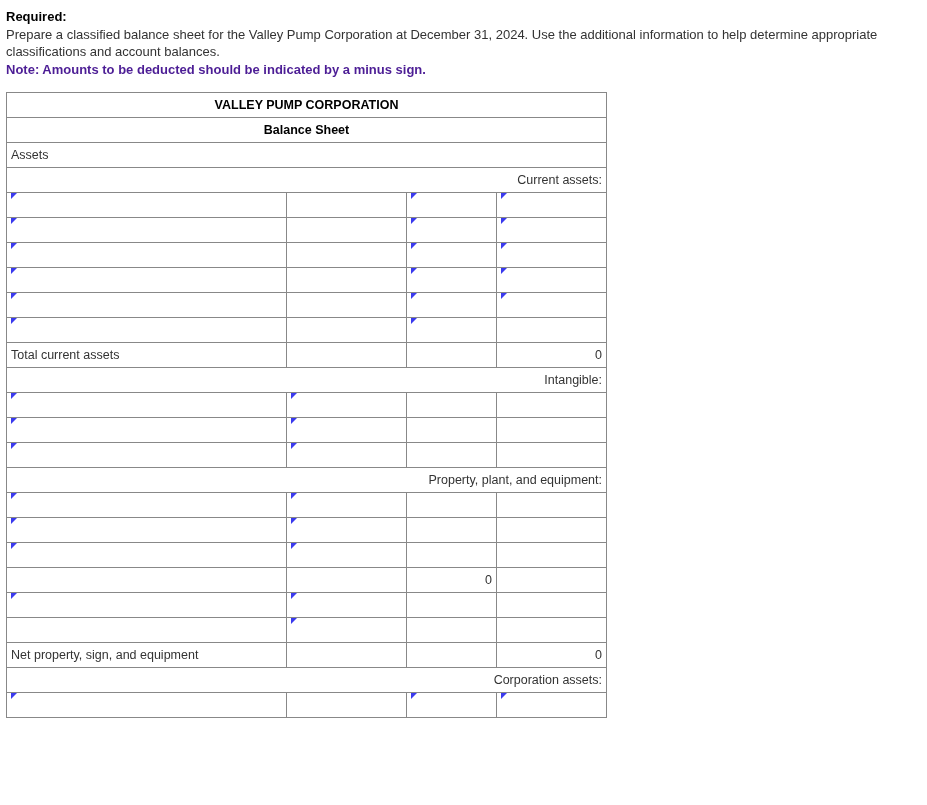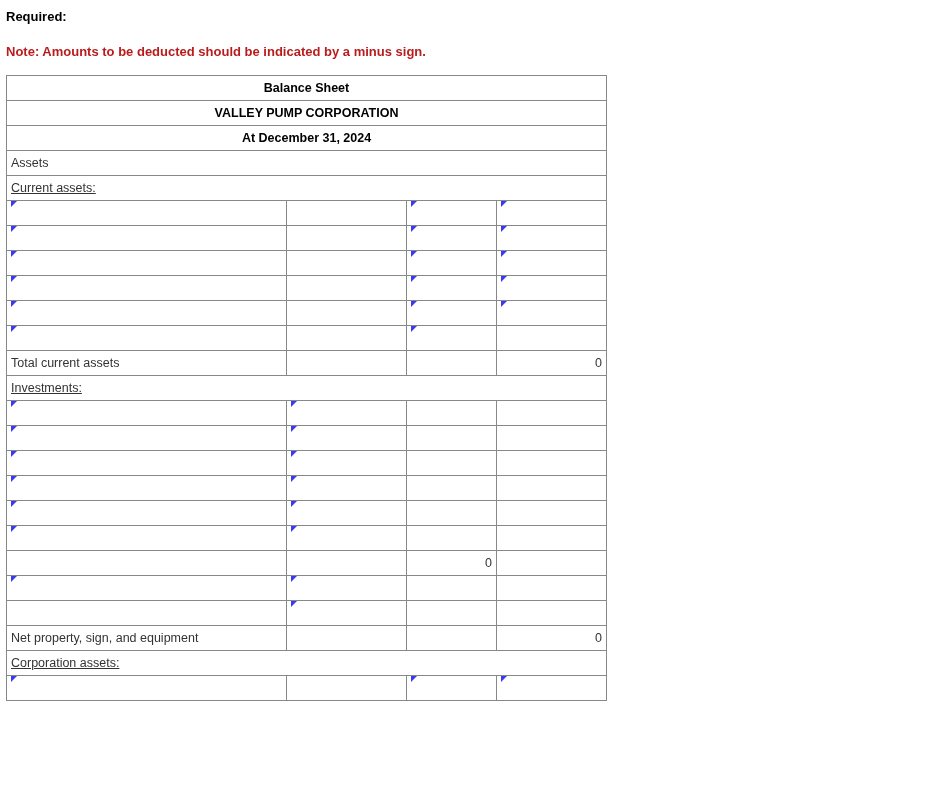--- a/index.html
+++ b/index.html
@@ -5,21 +5,21 @@
   body {
     font-family: Arial, Helvetica, sans-serif;
     font-size: 13px;
     color: #333;
     margin: 0;
     padding: 8px 6px;
     background: #fff;
   }
   .intro b { font-weight: bold; color: #000000; }
   .intro { color: #333; line-height: 1.35; margin-bottom: 14px; }
-  .note { color: #b91c1c; font-weight: bold; }
+  .note { color: #4c1d95; font-weight: bold; }
   table.sheet {
     border-collapse: collapse;
     width: 600px;
     table-layout: fixed;
   }
   table.sheet td {
     border: 1px solid #888;
     height: 24px;
     padding: 0 4px;
     vertical-align: middle;
@@ -34,21 +34,21 @@
     text-align: center;
   }
   td.subhdr {
     background: #fff;
     font-weight: normal;
     text-align: left;
   }
   td.label { text-align: left; }
   td.indent1 { padding-left: 22px; margin-left: 28px; }
   td.amount { text-align: right; padding-right: 30px; }
-  td.full4 { text-align: left; text-decoration: underline; }
+  td.full4 { text-align: right; }
   .dd {
     position: relative;
     height: 100%;
   }
   .dd::before {
     content: "";
     position: absolute;
     top: 0; left: 0;
     border-top: 6px solid #3a3aee;
     border-right: 6px solid transparent;
@@ -57,42 +57,39 @@
   col.c1 { width: 280px; }
   col.c2 { width: 120px; }
   col.c3 { width: 90px; }
   col.c4 { width: 110px; }
 </style>
 </head>
 <body>
 
 <div class="intro">
   <b>Required:</b><br>
-  <br>
+  <span>Prepare a classified balance sheet for the Valley Pump Corporation at December 31, 2024. Use the additional information to help determine appropriate classifications and account balances.</span><br>
   <span class="note">Note: Amounts to be deducted should be indicated by a minus sign.</span>
 </div>
 
 <table class="sheet">
   <colgroup>
     <col class="c1">
       <col class="c2">
       <col class="c3">
       <col class="c4">
   </colgroup>
   <tbody>
       <tr>
+        <td class="hdr" colspan="4">VALLEY PUMP CORPORATION</td>
+      </tr>
+  <tr>
         <td class="hdr" colspan="4">Balance Sheet</td>
       </tr>
   <tr>
-        <td class="hdr" colspan="4">VALLEY PUMP CORPORATION</td>
-      </tr>
-  <tr>
-        <td class="hdr" colspan="4">At December 31, 2024</td>
-      </tr>
-  <tr>
         <td class="subhdr" colspan="4">Assets</td>
       </tr>
 
   <tr>
         <td class="full4" colspan="4">Current assets:</td>
       </tr>
   <tr>
     <td class="label">
           <div class="dd"></div>
         </td>
@@ -164,53 +161,56 @@
   </tr>
 
   <tr>
     <td class="label indent1">Total current assets</td>
     <td></td>
     <td></td>
     <td class="amount">0</td>
   </tr>
 
   <tr>
-        <td class="full4" colspan="4">Investments:</td>
-      </tr>
-  <tr>
-    <td class="label">
-          <div class="dd"></div>
-        </td>
-    <td>
-          <div class="dd"></div>
-        </td>
-    <td class="amount"></td>
-    <td class="amount"></td>
-  </tr>
-  <tr>
-    <td class="label">
-          <div class="dd"></div>
-        </td>
-    <td>
-          <div class="dd"></div>
-        </td>
-    <td class="amount"></td>
-    <td class="amount"></td>
-  </tr>
-  <tr>
-    <td class="label">
-          <div class="dd"></div>
-        </td>
-    <td>
-          <div class="dd"></div>
-        </td>
-    <td class="amount"></td>
-    <td class="amount"></td>
-  </tr>
-
+        <td class="full4" colspan="4">Intangible:</td>
+      </tr>
+  <tr>
+    <td class="label">
+          <div class="dd"></div>
+        </td>
+    <td>
+          <div class="dd"></div>
+        </td>
+    <td class="amount"></td>
+    <td class="amount"></td>
+  </tr>
+  <tr>
+    <td class="label">
+          <div class="dd"></div>
+        </td>
+    <td>
+          <div class="dd"></div>
+        </td>
+    <td class="amount"></td>
+    <td class="amount"></td>
+  </tr>
+  <tr>
+    <td class="label">
+          <div class="dd"></div>
+        </td>
+    <td>
+          <div class="dd"></div>
+        </td>
+    <td class="amount"></td>
+    <td class="amount"></td>
+  </tr>
+
+  <tr>
+        <td class="full4" colspan="4">Property, plant, and equipment:</td>
+      </tr>
   <tr>
     <td class="label">
           <div class="dd"></div>
         </td>
     <td>
           <div class="dd"></div>
         </td>
     <td class="amount"></td>
     <td class="amount"></td>
   </tr>

